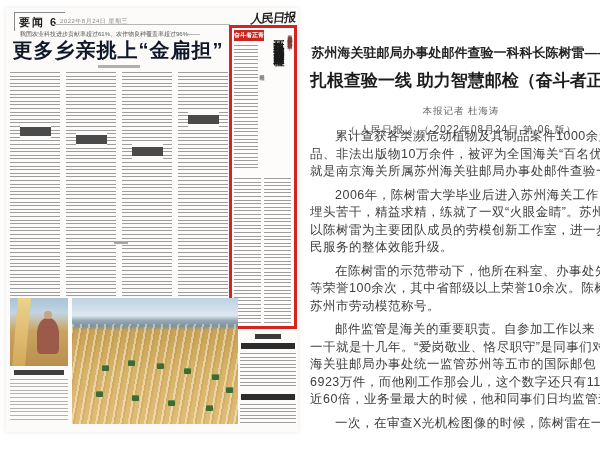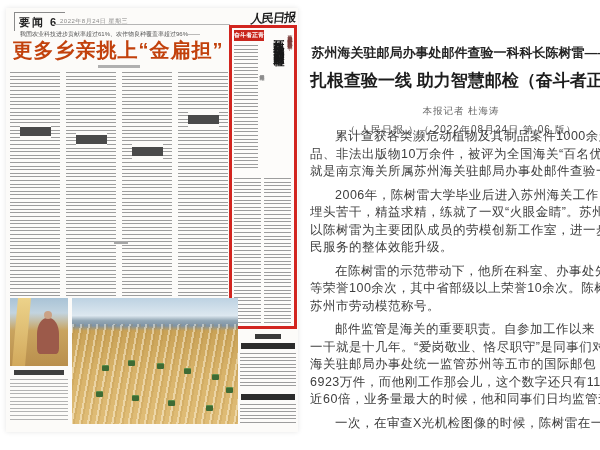--- a/index.html
+++ b/index.html
@@ -20,21 +20,21 @@
   }
   .hdr-date{position:absolute;left:54px;top:9px;font-size:6px;color:#8a8a8a;letter-spacing:.5px;}
   .hdr-rule{position:absolute;left:48px;top:16px;width:176px;border-top:1px solid #b5b5b5;}
   .masthead{
     position:absolute;right:3px;top:2px;font-size:12px;font-weight:bold;color:#1c1c1c;
     font-family:"DejaVu Serif",serif;transform:skewX(-8deg) rotate(-2deg);letter-spacing:-1px;
   }
   .np-kicker{position:absolute;left:14px;top:22px;width:200px;font-size:6px;color:#555;white-space:nowrap;overflow:hidden;}
   .np-headline{
     position:absolute;left:6px;top:29px;width:212px;text-align:center;
-    font-size:20px;font-weight:bold;color:#c2410c;letter-spacing:1px;white-space:nowrap;
+    font-size:20px;font-weight:bold;color:#0f172a;letter-spacing:1px;white-space:nowrap;
   }
   .np-byline-bar{position:absolute;left:92px;top:57px;width:42px;height:3px;background:#b0b0b0;}
   
   .micro{background-image:repeating-linear-gradient(#9d9d9d 0,#9d9d9d 1px,transparent 1px,transparent 3.6px);}
   .micro-lt{background-image:repeating-linear-gradient(#b3b3b3 0,#b3b3b3 1px,transparent 1px,transparent 3.6px);}
   .cols{position:absolute;left:4px;top:64px;width:218px;height:224px;display:flex;gap:6px;}
   .col{flex:1;position:relative;}
   .col-head{height:9px;border-top:3px solid #fcfbf9;border-bottom:3px solid #fcfbf9;background:#4a4a4a;width:62%;margin:0 auto;box-sizing:content-box;}
   .subhead{
     position:absolute;left:64px;top:219px;width:104px;background:#fcfbf9;

